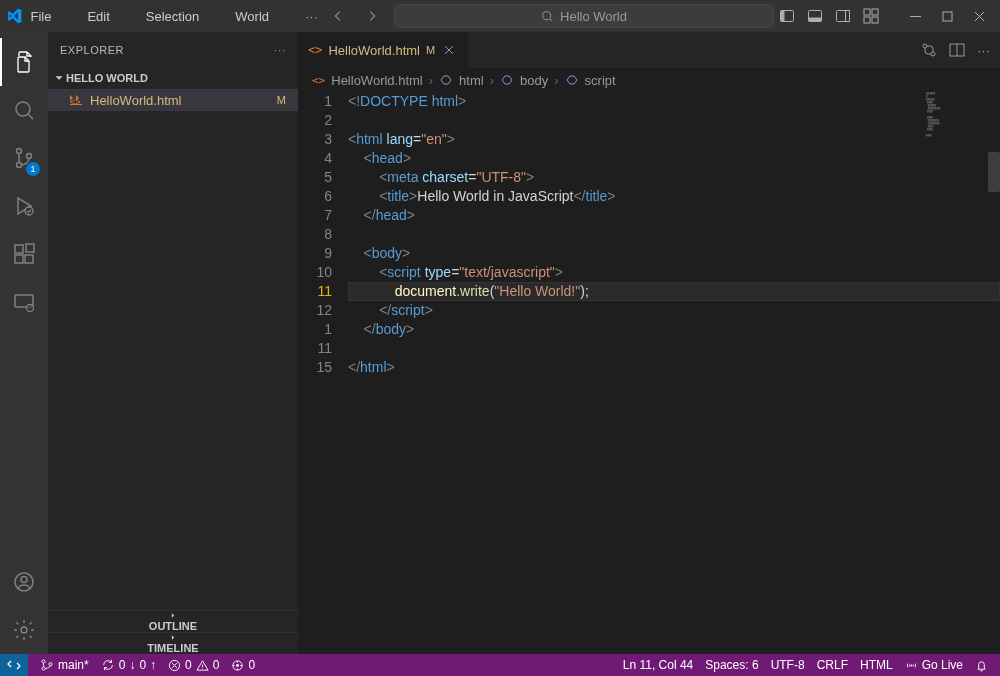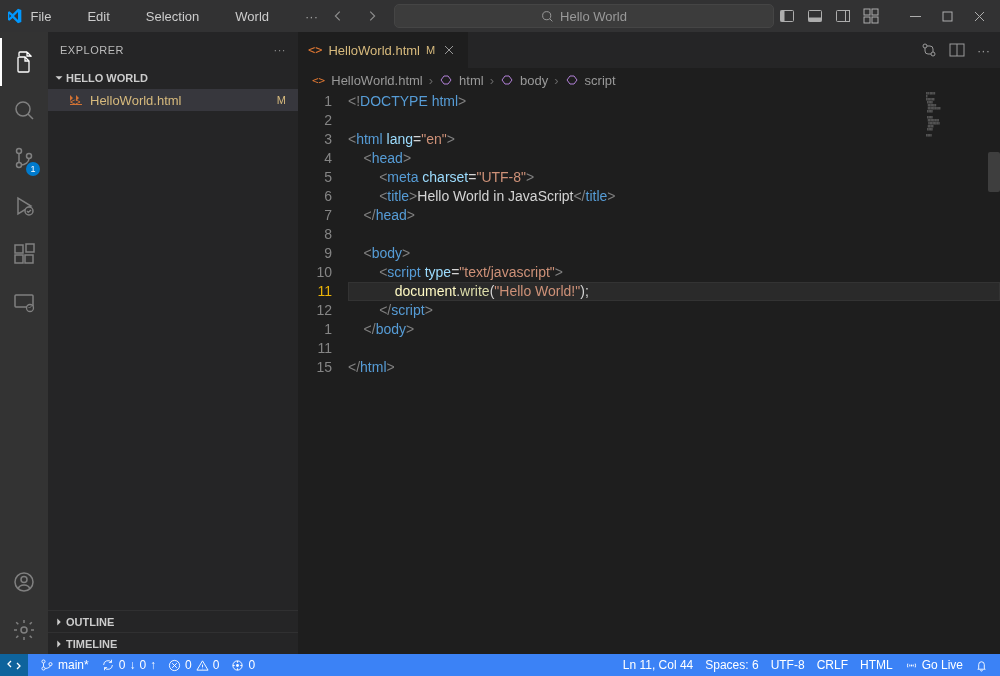--- a/index.html
+++ b/index.html
@@ -31,21 +31,21 @@
   
   
   .sidebar { width:250px; background:#252526; display:flex; flex-direction:column; }
   .sb-header { height:35px; display:flex; align-items:center; padding:0 12px; font-size:11px; color:#bbbbbb; letter-spacing:.5px; }
   .sb-header span:first-child { flex:1; }
   .sb-section { height:22px; display:flex; align-items:center; padding:0 4px; font-size:11px; font-weight:700; color:#cccccc; cursor:default; }
   .sb-file { height:22px; display:flex; align-items:center; background:#37373d; padding-left:20px; gap:6px; }
   .sb-file .mod { margin-left:auto; margin-right:12px; color:#d7ba7d; font-size:11px; }
   .sb-fname { color:#d7ba7d; }
   .sb-body { flex:1; }
-  .sb-foot .sb-section { border-top:1px solid rgba(255,255,255,0.05); }
+  .sb-foot .sb-section { border-top:1px solid rgba(255,255,255,0.05);flex-direction:column; }
   
   
   .editarea { flex:1; background:#1e1e1e; display:flex; flex-direction:column; position:relative; }
   .tabs { height:36px; background:#252526; display:flex; align-items:stretch; }
   .tab { height:36px; padding:0 10px; display:flex; align-items:center; gap:6px; border-right:1px solid #1e1e1e; font-size:13px; color:#969696; background:#2d2d2d; }
   .tab.active { background:#1e1e1e; color:#ffffff; }
   .tab.inact span[data-name="welcome-tab-label"] { font-style:italic; }
   .tab .mod-dot { font-size:11px; color:#d7ba7d; }
   .tab .close { width:16px; height:16px; display:flex; align-items:center; justify-content:center; opacity:.7; }
   .tab-actions { margin-left:auto; display:flex; align-items:center; gap:12px; padding:0 10px; opacity:.7; }
@@ -69,21 +69,21 @@
   .t-tag { color:#569cd6; }
   .t-attr { color:#9cdcfe; }
   .t-str { color:#ce9178; }
   .t-txt { color:#d4d4d4; }
   .t-fn { color:#dcdcaa; }
   .t-obj { color:#fef9c3; }
   .t-doc { color:#569cd6; }
   .t-decl { color:#808080; }
   
   
-  .status { height:22px; background:#3b82f6; display:flex; align-items:center; padding:0 6px; font-size:12px; color:#fff; }
+  .status { height:22px; background:#701a75; display:flex; align-items:center; padding:0 6px; font-size:12px; color:#fff; }
   .status .remote { background:#0e639c; height:22px; width:28px; margin:-4px 6px -4px -6px; display:flex; align-items:center; justify-content:center; }
   .status-item { padding:0 6px; display:flex; align-items:center; gap:4px; height:22px; }
   .st-spacer { flex:1; }
   
   svg { display:block; }
 </style>
 </head>
 <body>
 
 <div class="titlebar" data-name="title-bar">

